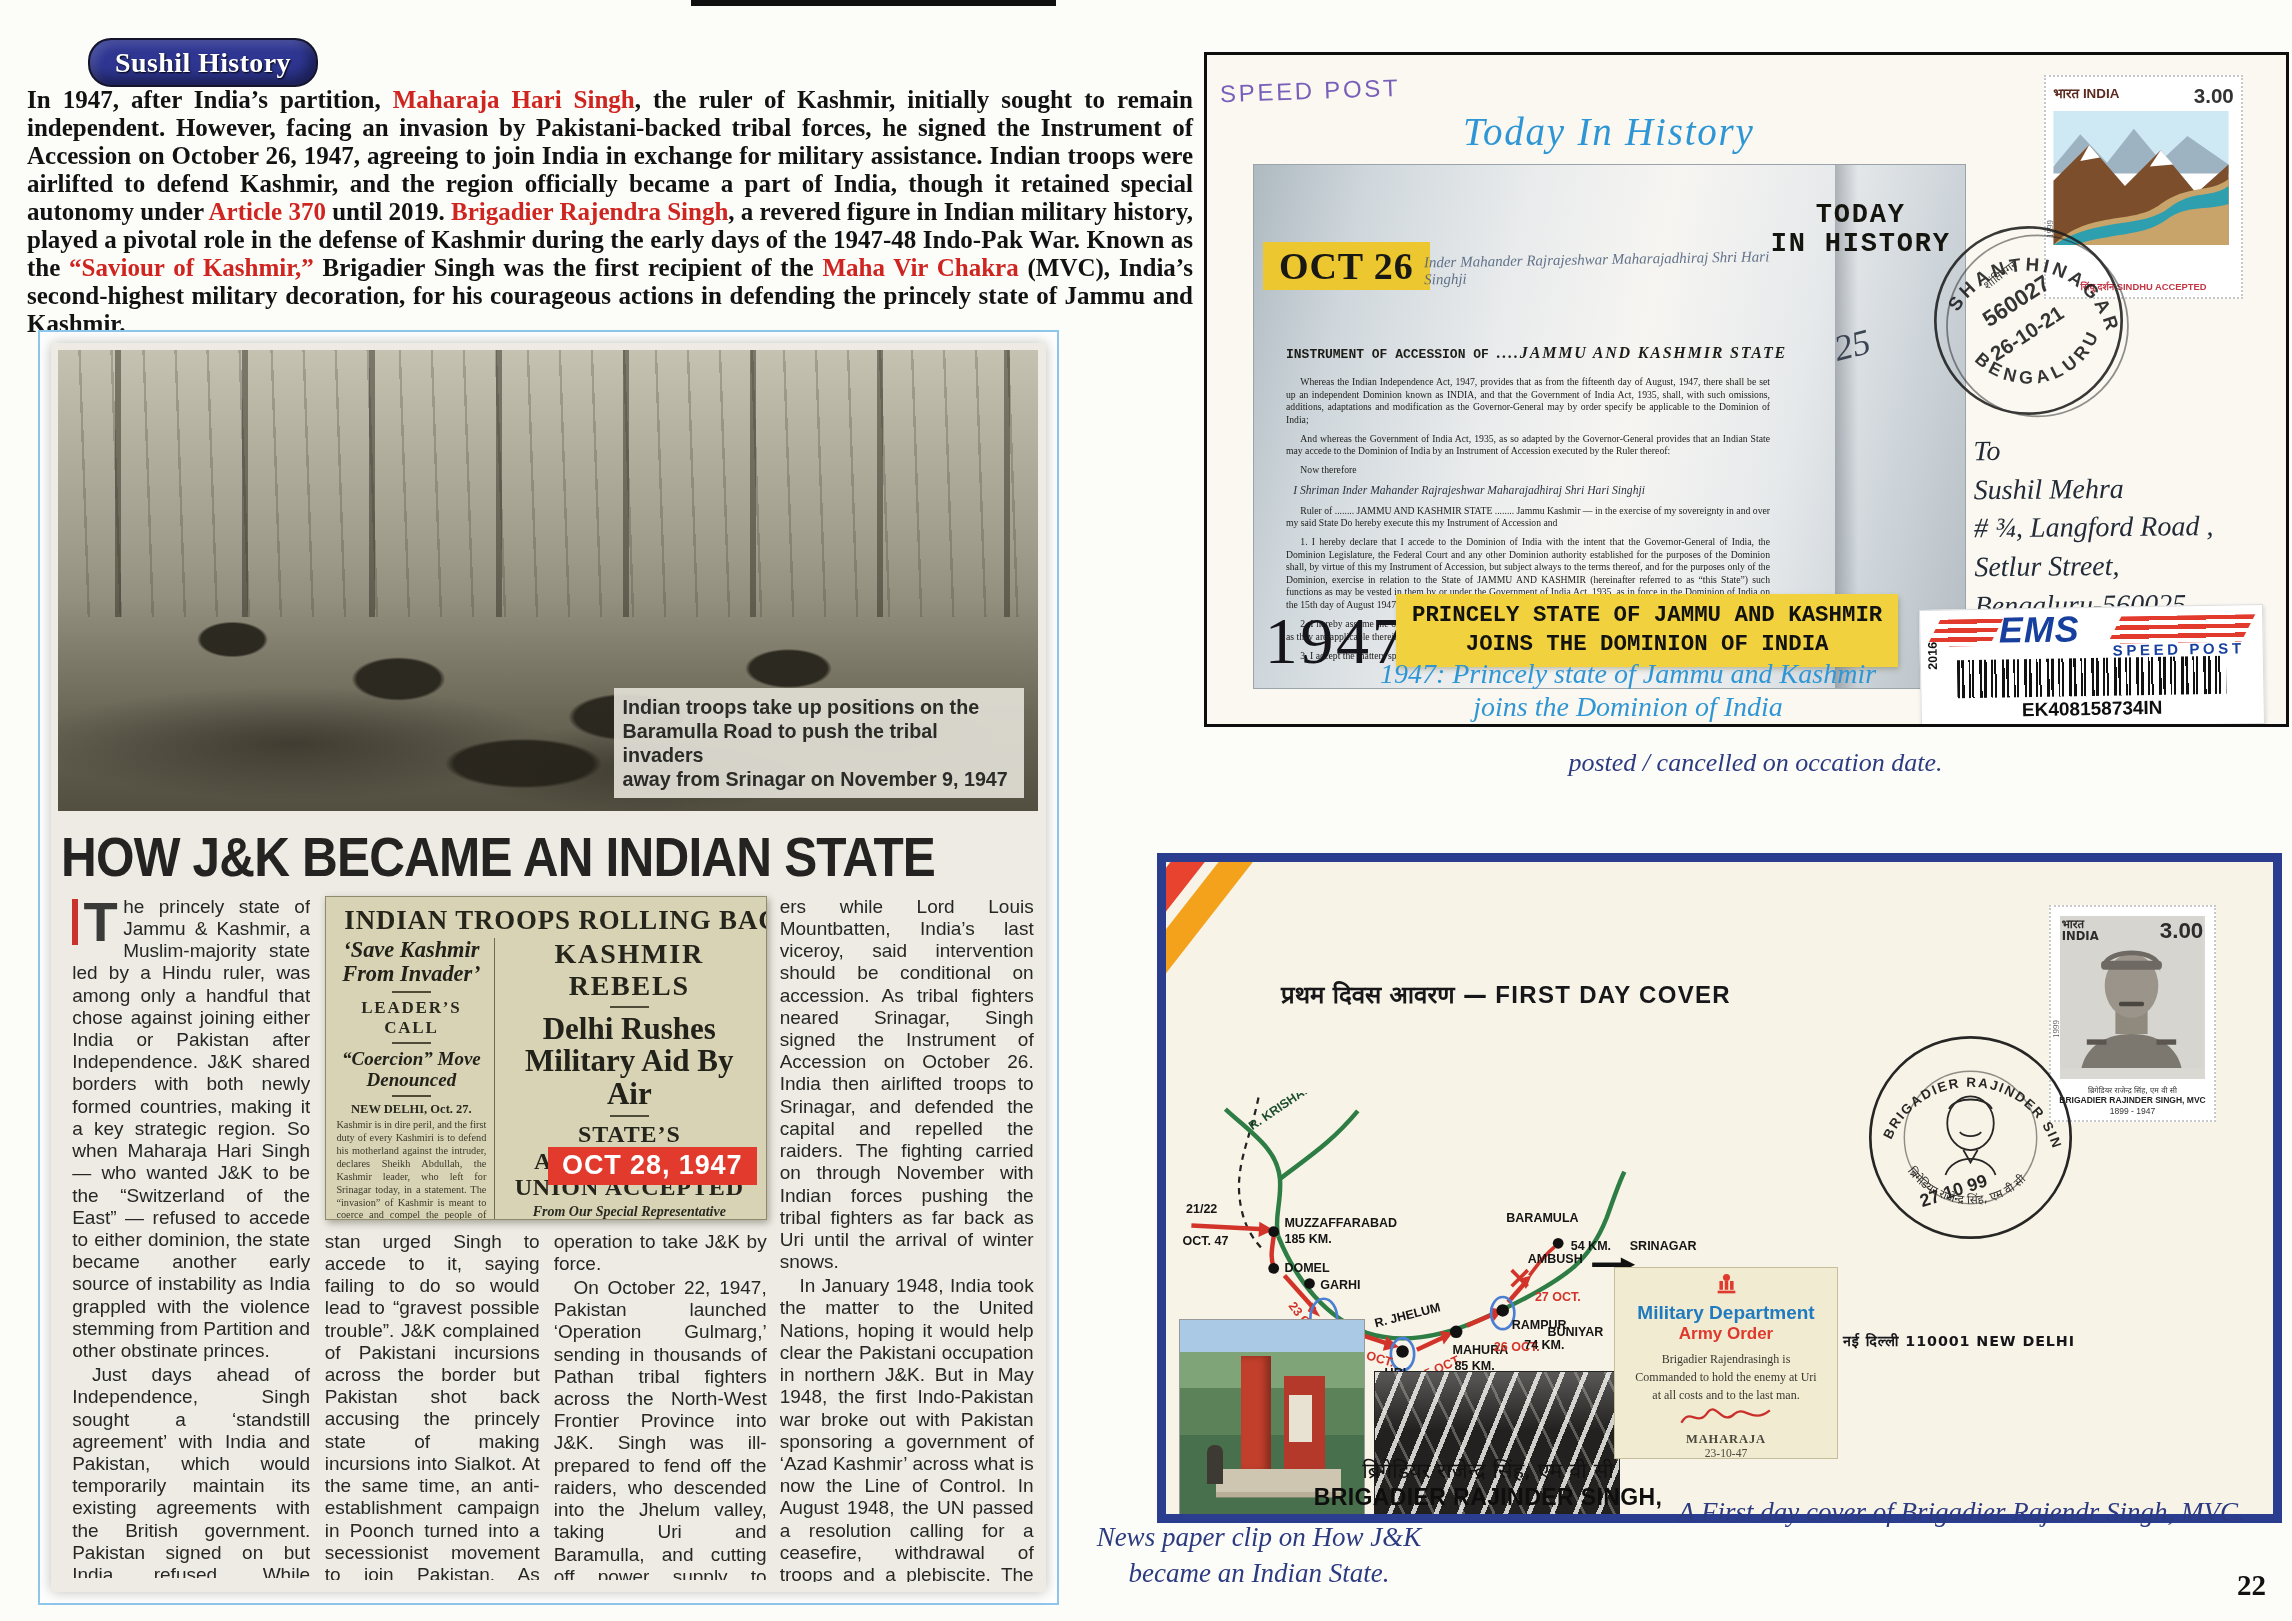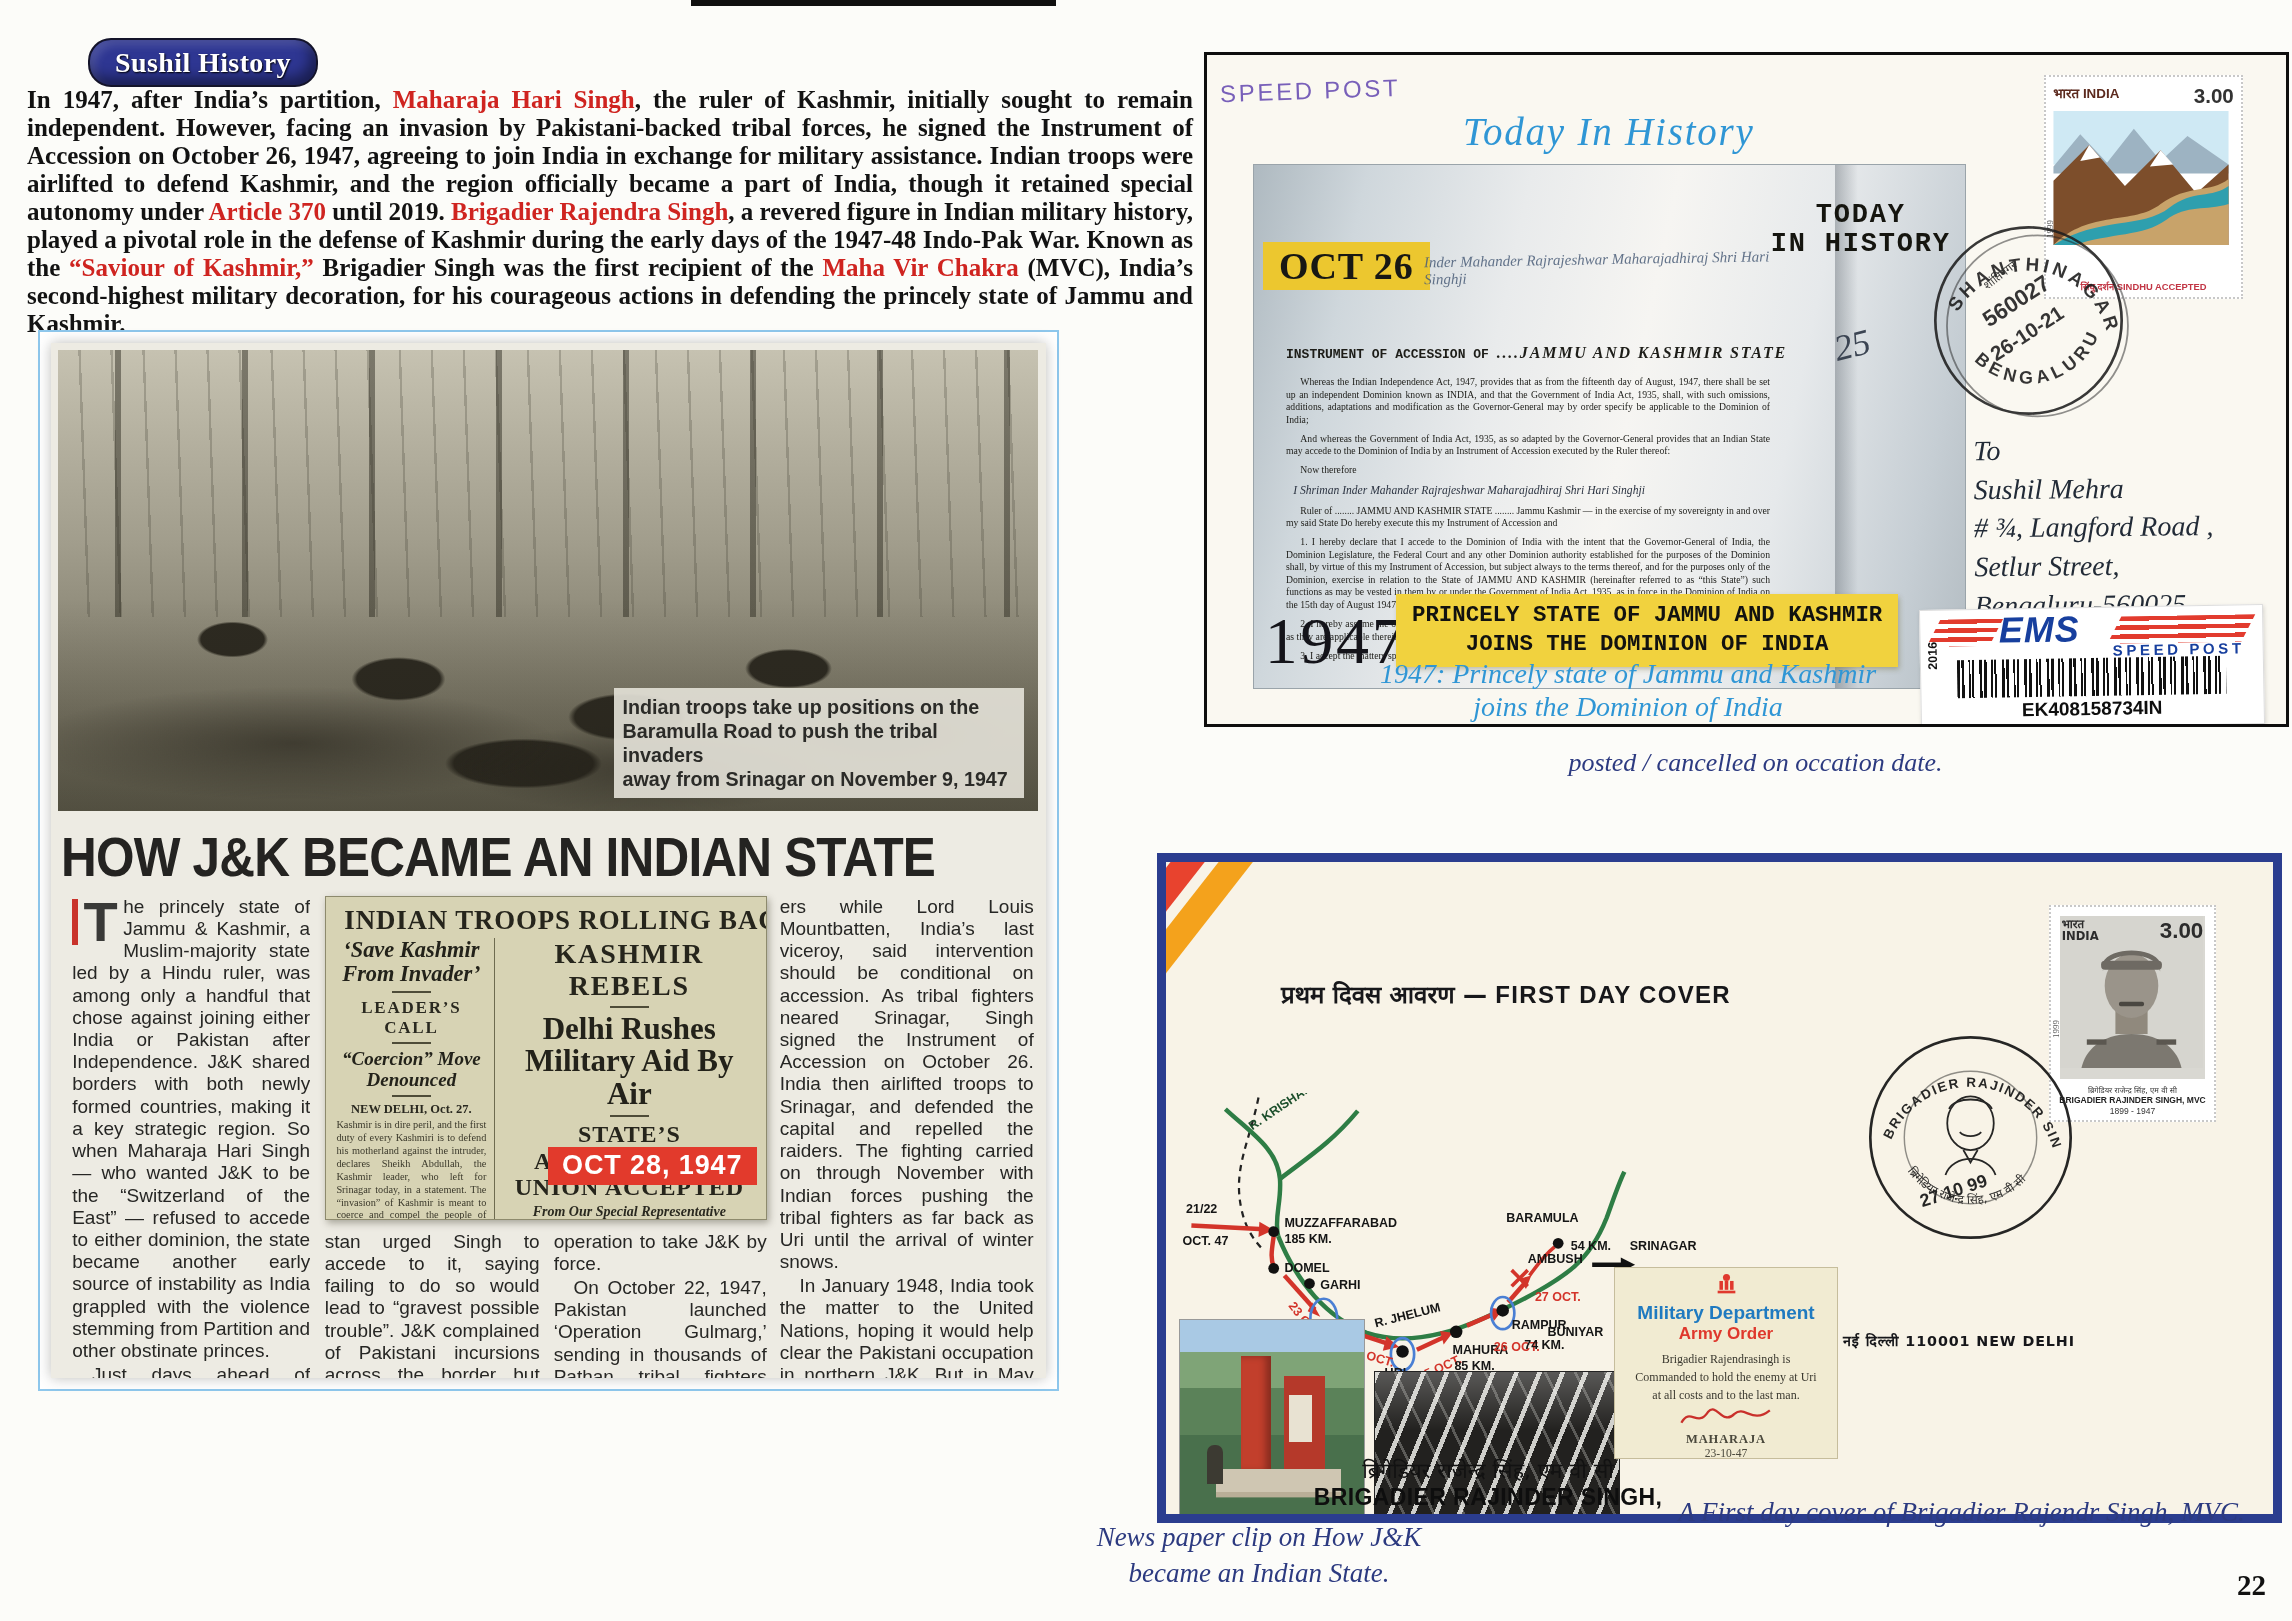--- a/index.html
+++ b/index.html
@@ -9,21 +9,21 @@
   
   .scanline{left:691px;top:0;width:365px;height:6.3px;background:#101010}
   .badge{left:88px;top:38px;width:226px;height:45px;background:#2e3692;border:2.7px solid #14142a;
          border-radius:23px;display:flex;align-items:center;justify-content:center;
          box-shadow:inset -5.4px -7.2px 12.5px rgba(0,0,0,.45), inset 5.4px 5.4px 9px rgba(255,255,255,.15)}
   .badge span{color:#fff;font-weight:bold;font-size:28px;letter-spacing:0.4px;text-shadow:0.9px 0.9px 1.8px #000}
   .intro{left:27px;top:86px;width:1166px;font-size:25px;line-height:28px;font-weight:bold;
          text-align:justify;color:#121212}
   .hl-red{color:#cf2420}
   
-  .np{left:38px;top:330px;width:1021px;height:1061px;border:2.7px solid #8ec7ec;background:#fff;padding:10.7px;box-sizing:border-box}
+  .np{left:38px;top:330px;width:1021px;height:1275px;border:2.7px solid #8ec7ec;background:#fff;padding:10.7px;box-sizing:border-box}
   .np-inner{position:relative;width:100%;height:100%;background:#edebe3;box-shadow:0 0 12.5px rgba(70,70,60,.35);overflow:hidden}
   .np-photo{left:7.2px;top:7.2px;width:980px;height:461px;overflow:hidden;
     background:linear-gradient(180deg,#c6c2b1 0%,#b4b09f 20%,#a19d8c 42%,#8b8776 62%,#74705f 82%,#63604f 100%)}
   .np-photo::before{content:"";position:absolute;left:0;top:0;width:100%;height:58%;
     background:repeating-linear-gradient(90deg,transparent 0 57px,rgba(42,40,30,.48) 57px 63px,transparent 63px 127px),
                repeating-linear-gradient(88deg,transparent 0 29.6px,rgba(60,58,46,.25) 29.6px 32px);
     filter:blur(0.4px)}
   .np-photo::after{content:"";position:absolute;left:0;bottom:0;width:100%;height:46%;
     background:radial-gradient(ellipse 376px 81px at 24% 68%,rgba(35,32,24,.55),transparent 70%),
                radial-gradient(ellipse 269px 63px at 60% 80%,rgba(35,32,24,.5),transparent 70%),

